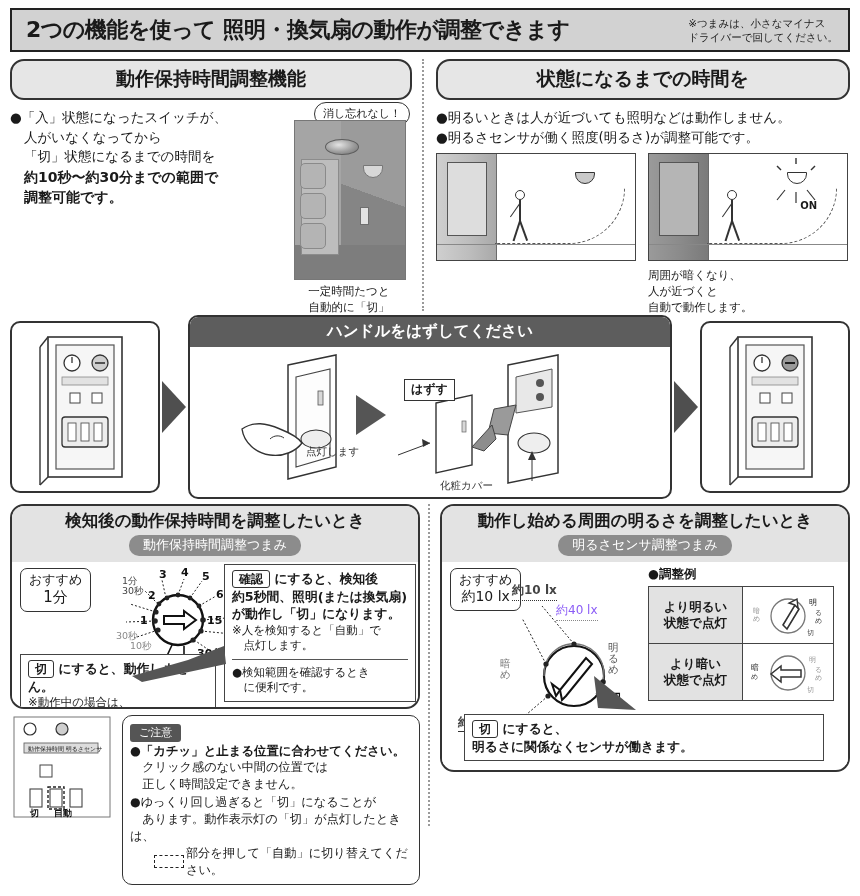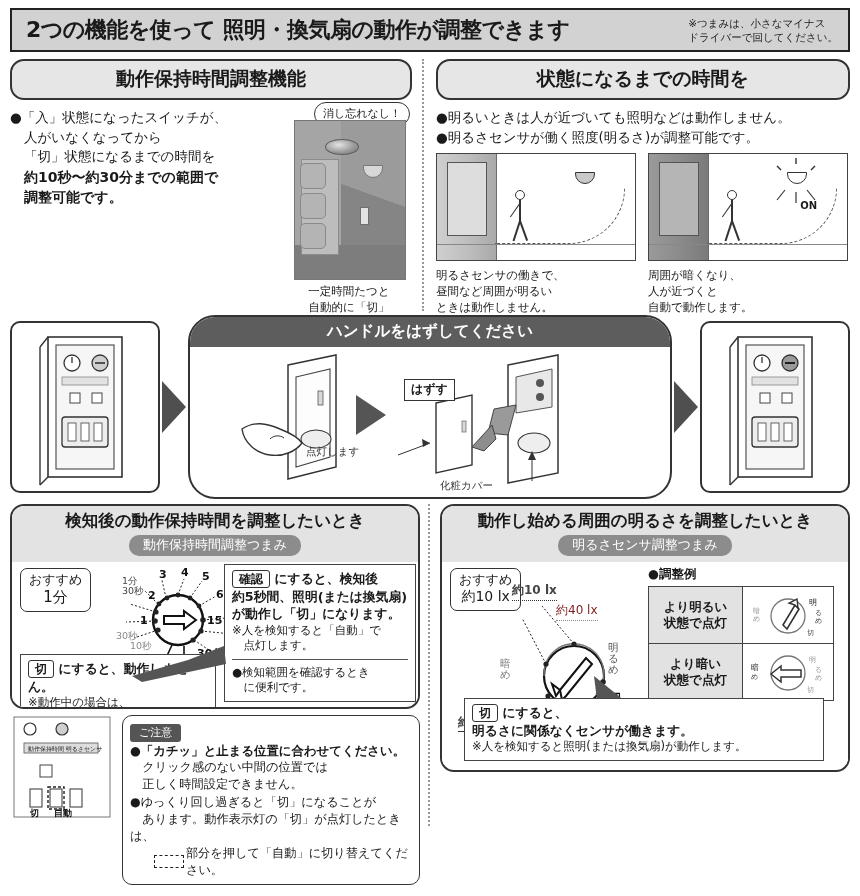--- a/index.html
+++ b/index.html
@@ -97,21 +97,21 @@
   .sec-head { display:flex; align-items:center; margin-top: 4px; }
   .sec-head .sq { width: 14px; height: 14px; background:#111; margin-right: 4px; }
   .sec-head .t { font-size: 17px; font-weight: bold; white-space:nowrap; }
   .sec-head .rule { flex: 1; height: 7px; margin-left: 8px; margin-top:4px;
      background: linear-gradient(90deg,#555 0%, #cfcfcf 100%); }
 
   
   .strip { display:flex; align-items:center; margin-top: 4px; height: 184px; gap: 2px; }
   .panel-box { border: 2px solid #333; border-radius: 10px; background:#fff; }
   .sw-card { width: 150px; height: 172px; position: relative; }
-  .mid-card { flex: 1; height: 184px; position: relative; overflow:hidden;border-radius:27px; }
+  .mid-card { flex: 1; height: 184px; position: relative; overflow:hidden; }
   .mid-head { background:#5d5d5d; color:#fff; font-size:15.5px; font-weight:bold; text-align:center;
      padding: 4px 0 5px; border-radius: 7px 7px 0 0; }
   .big-arrow { width: 0; height: 0; border-top: 26px solid transparent; border-bottom: 26px solid transparent;
      border-left: 24px solid #4f4f4f; flex: 0 0 auto; }
 
   .lbl-sm { position:absolute; font-size: 10.5px; color:#333; }
   .boxlbl { position:absolute; border:1.4px solid #333; background:#fff; font-size: 12px; font-weight:bold; padding: 1px 6px 2px; }
 
   
   .bottom { display:flex; margin-top: 5px; gap: 0; height: 322px; }
@@ -213,25 +213,20 @@
               <div class="sc-floor"></div>
               <div class="sc-detect"></div>
               <div class="sc-dome"></div>
               <div class="sc-person">
                 <div class="sc-head"></div>
                   <div class="sc-body"></div>
                 <div class="sc-arm"></div>
                   <div class="sc-leg1"></div>
                   <div class="sc-leg2"></div>
               </div>
-            </div>
-            <div class="scene-cap">
-              <div>明るさセンサの働きで、</div>
-              <div>昼間など周囲が明るい</div>
-              <div>ときは動作しません。</div>
             </div>
           </div>
 
           <div class="scene">
             <div class="scene-box">
               <div class="sc-wall dark"></div>
               <div class="sc-door dark"></div>
               <div class="sc-floor"></div>
               <div class="sc-detect"></div>
               <div class="sc-dome on"></div>
@@ -499,21 +494,21 @@
                 <circle cx="121" cy="98" r="2.8"></circle>
                 <circle cx="66" cy="112" r="2.6"></circle>
               </g>
               <g stroke="#222" stroke-width="1" stroke-dasharray="2,2" fill="none">
                 <line x1="92" y1="60" x2="60" y2="22"></line>
                 <line x1="64" y1="80" x2="40" y2="34"></line>
                 <line x1="66" y1="112" x2="38" y2="136"></line>
               </g>
             </svg>
             <span class="tick-lbl" style="left:30px; top:-2px; font-size:12px; font-weight:bold; border-bottom:1.4px dotted #333; padding-bottom:1px;">約10 lx</span>
-            <span class="tick-lbl" style="left:74px; top:18px; font-size:12px; color:#7f1d1d; border-bottom:1.4px dotted #888; padding-bottom:1px;">約40 lx</span>
+            <span class="tick-lbl" style="left:74px; top:18px; font-size:12px; color:#8b5cf6; border-bottom:1.4px dotted #888; padding-bottom:1px;">約40 lx</span>
             <span class="tick-lbl" style="left:-24px; top:130px; font-size:12px; font-weight:bold; border-bottom:1.4px solid #333;">約5 lx以下</span>
             <span class="tick-lbl g" style="left:18px; top:74px; font-size:10.5px; line-height:1.05; color:#777;">暗<br>め</span>
             <span class="tick-lbl" style="left:126px; top:58px; font-size:10.5px; line-height:1.05; color:#555;">明<br>る<br>め</span>
             <span class="tick-lbl b" style="left:128px; top:106px;">切</span>
           </div>
 
           <div style="position:absolute; right:8px; top:4px; width:192px;">
             <div class="ex-title">●調整例</div>
             <table class="ex">
               <tbody>
@@ -561,19 +556,18 @@
           <svg style="position:absolute; left:150px; top:112px;" width="70" height="40" viewBox="0 0 70 40">
             <polygon points="2,2 44,36 6,34" fill="#555"></polygon>
           </svg>
 
           <div class="note-box" style="position:absolute; left:22px; bottom:4px; width:360px;">
             <div class="nb-line">
               <span class="tag">切</span>
               <span>にすると、</span>
             </div>
             <div class="nb-line">明るさに関係なくセンサが働きます。</div>
-            <div class="nb-note">※人を検知すると照明(または換気扇)が動作します。</div>
           </div>
         </div>
       </div>
     </div>
   </div>
 </div>
 
 </body></html>

